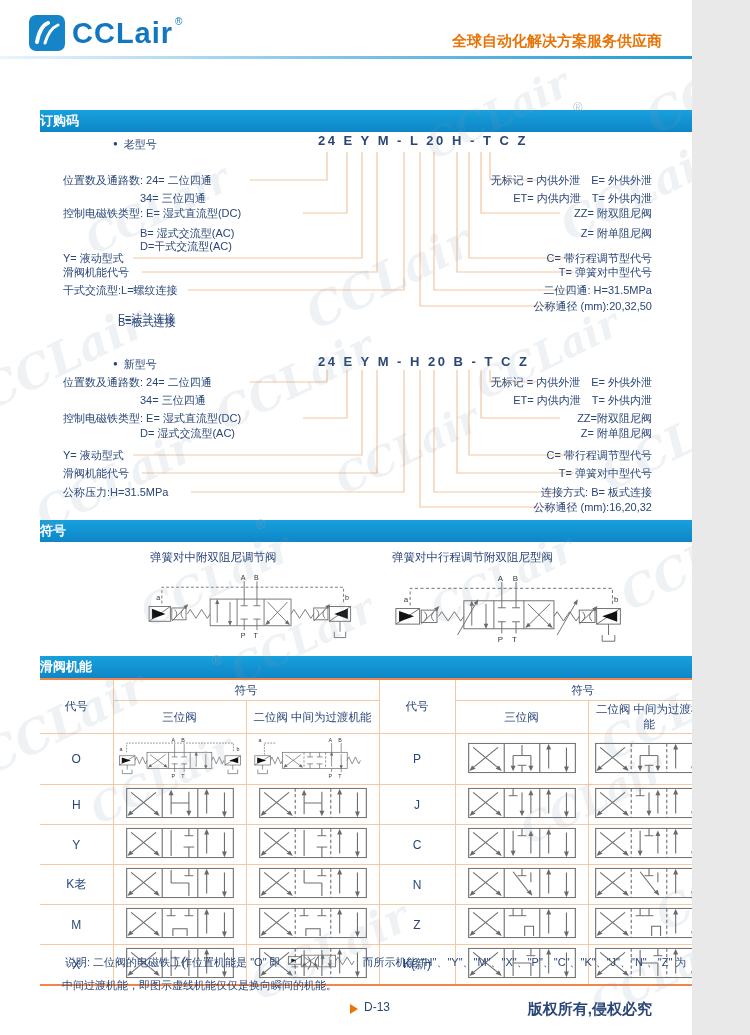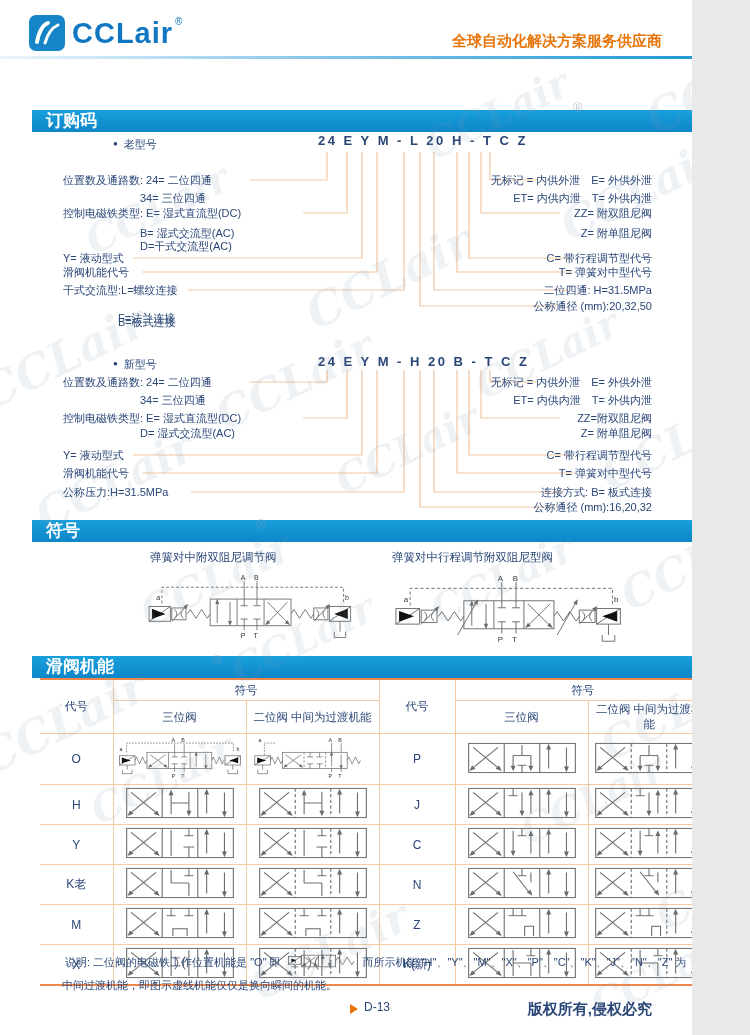--- a/index.html
+++ b/index.html
@@ -6,22 +6,22 @@
   .page{position:relative;width:692px;height:1035px;background:#ffffff;overflow:hidden;
         font-family:"Liberation Sans",sans-serif;color:#2A4677;}
   
   .hdr-logo{position:absolute;left:28px;top:14px;display:flex;align-items:flex-start;}
   .hdr-logo-text{font-size:29px;font-weight:bold;color:#1277C2;letter-spacing:1px;line-height:38px;margin-left:6px;}
   .hdr-logo-reg{font-size:10px;color:#1277C2;margin-left:2px;margin-top:2px;}
   .hdr-tagline{position:absolute;right:30px;top:32px;font-size:15px;font-weight:bold;color:#E8750A;}
   .hdr-line{position:absolute;left:0;top:56px;width:750px;height:3px;
             background:linear-gradient(to right,#EAF5FC,#8CC8EA 40%,#1092D2);}
   
-  .bar{position:absolute;left:32px;width:670px;height:22px;background:linear-gradient(#18A0DC,#0E86C8);
-       color:#fff;font-size:17px;font-weight:bold;line-height:22px;padding-left:14px;box-sizing:border-box;}
+  .bar{position:absolute;left:40px;width:670px;height:22px;background:linear-gradient(#18A0DC,#0E86C8);
+       color:#fff;font-size:13px;font-weight:bold;line-height:22px;box-sizing:border-box;}
   
   .lbl{position:absolute;font-size:11px;color:#2A4677;white-space:nowrap;line-height:12px;}
   .lbl.r{right:40px;text-align:right;}
   .code{position:absolute;font-size:13px;font-weight:bold;color:#2A4677;letter-spacing:2.5px;white-space:nowrap;}
   .bullet{position:absolute;font-size:11px;color:#2A4677;white-space:nowrap;text-align:center;}
   .bullet .dot{color:#2A4677;font-size:8px;vertical-align:2px;margin-right:6px;}
   .conn{position:absolute;left:0;top:0;pointer-events:none;}
   
   .diag-title{position:absolute;font-size:11.5px;color:#2A4677;text-align:left;white-space:nowrap;}
   .diag-box{position:absolute;}

